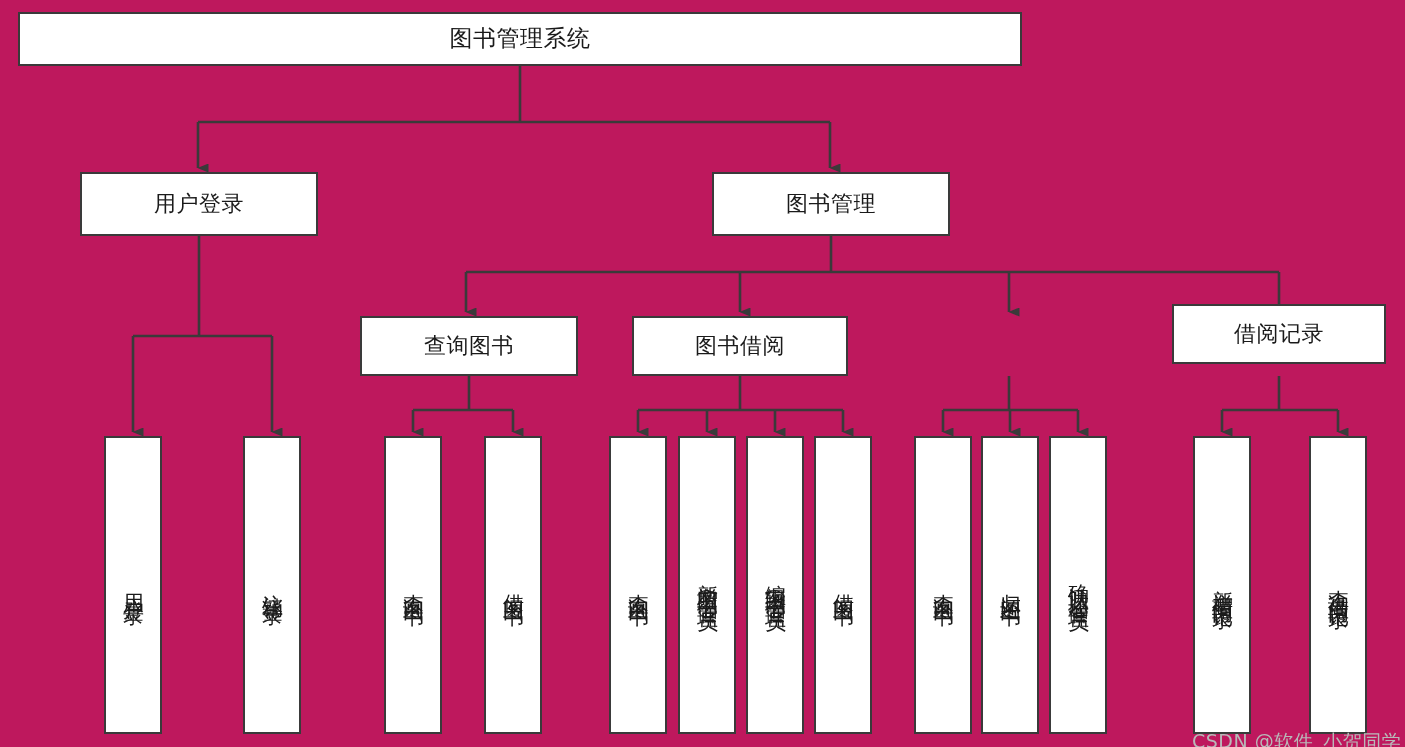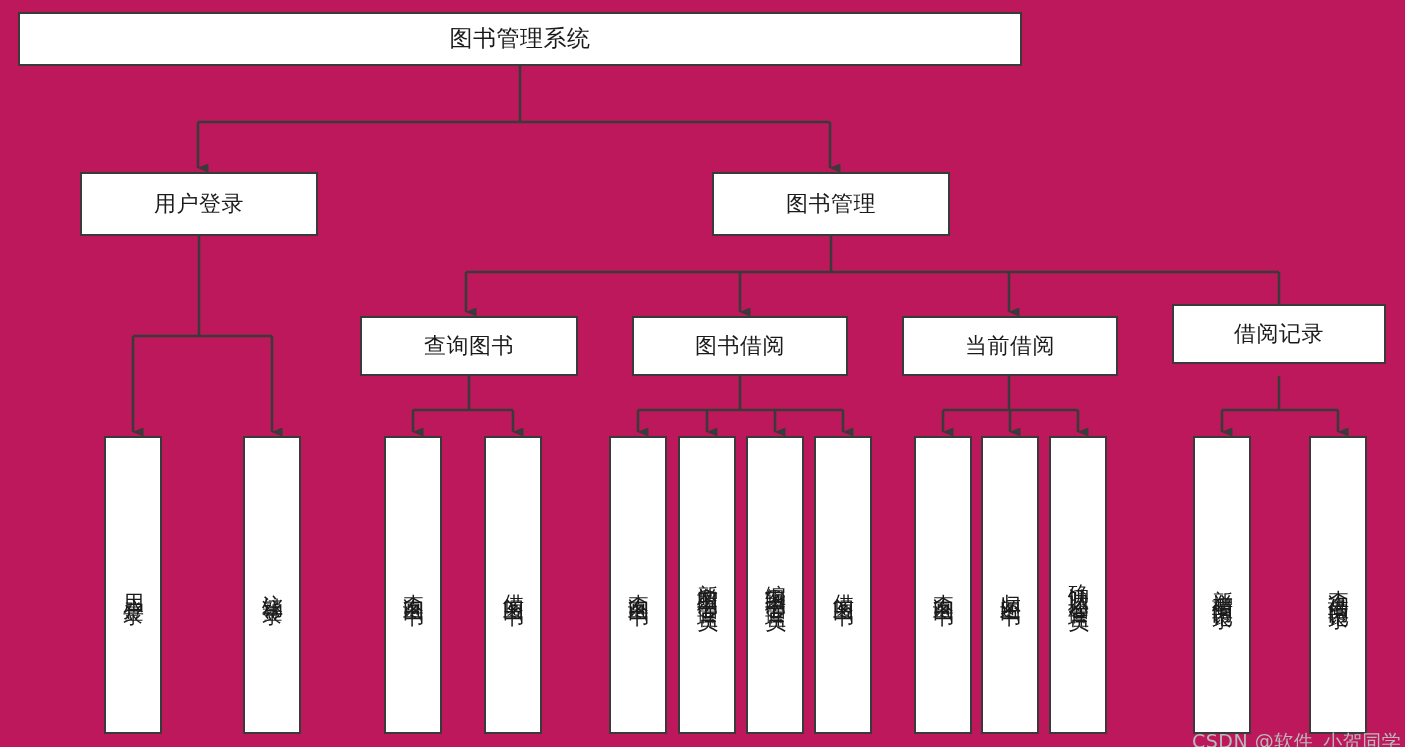--- a/index.html
+++ b/index.html
@@ -142,23 +142,20 @@
   </div>
 
   <div class="node horizontal" style="left:360px; top:316px; width:218px; height:60px;">
     <span class="node-label">查询图书</span>
   </div>
 
   <div class="node horizontal" style="left:632px; top:316px; width:216px; height:60px;">
     <span class="node-label">图书借阅</span>
   </div>
 
-  <div class="node horizontal" style="left:902px; top:316px; width:216px; height:60px;">
-    <span class="node-label">当前借阅</span>
-  </div>
 
   <div class="node horizontal" style="left:1172px; top:304px; width:214px; height:60px;">
     <span class="node-label">借阅记录</span>
   </div>
 
   <div class="node vertical" style="left:104px; top:436px; width:58px; height:298px;">
     <span class="node-label">用户登录</span>
   </div>
 
   <div class="node vertical" style="left:243px; top:436px; width:58px; height:298px;">

